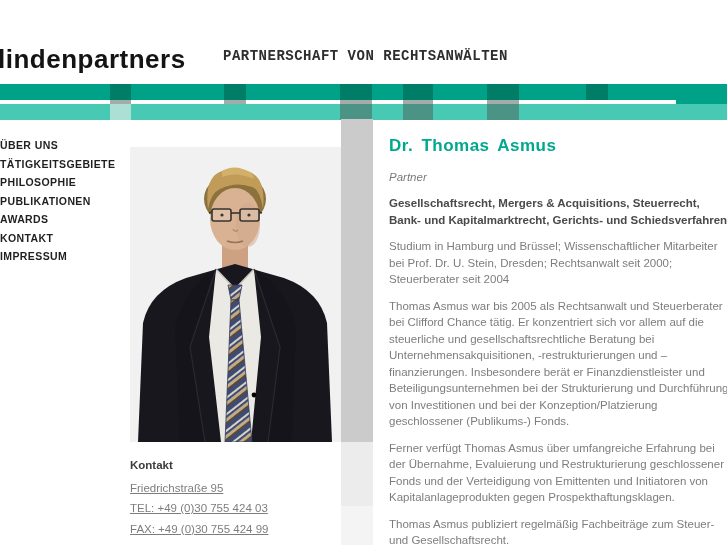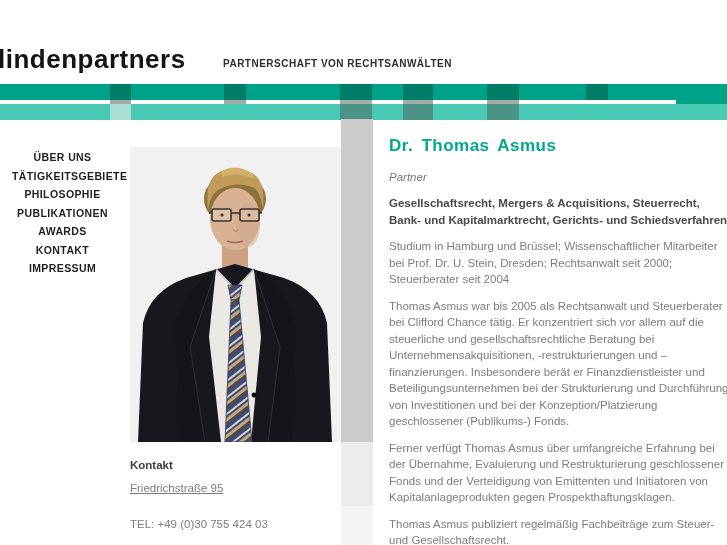--- a/index.html
+++ b/index.html
@@ -10,60 +10,60 @@
     -webkit-font-smoothing:antialiased;
   }
 
   
   .logo {
     position:absolute; left:-2px; top:44px;
     font-size:26px; font-weight:bold; letter-spacing:0.5px;
     color:#141414; white-space:nowrap;
   }
   .tagline {
-    position:absolute; left:223px; top:58px;
-    font-size:10px; font-weight:bold; letter-spacing:0.5px;
-    color:#2e2e2e; white-space:nowrap;
+    position:absolute; left:223px; top:48px;
+    font-size:14px; font-weight:bold; letter-spacing:0.5px;
+    color:#2e2e2e; white-space:nowrap;font-family:Liberation Mono, monospace;
   }
 
   
   .banner { position:absolute; left:0; top:84px; width:727px; height:36px; }
   .stripe-top    { position:absolute; left:0; top:0;  width:727px; height:16px; background:var(--stripe-top,#00a287); }
   .stripe-line   { position:absolute; left:0; top:16px; width:676px; height:4px; background:#ffffff; }
   .stripe-line-right { position:absolute; left:676px; top:16px; width:51px; height:4px; background:var(--stripe-top,#00a287); }
   .stripe-bottom { position:absolute; left:0; top:20px; width:727px; height:16px; background:var(--stripe-bottom,#48c9b3); }
   .blk { position:absolute; top:0; height:100%; }
 
   
   .side-strip-a { position:absolute; left:341px; top:119px; width:32px; height:323px; background:#cbcbcb; }
   .side-strip-b { position:absolute; left:341px; top:442px; width:32px; height:64px;  background:#ececec; }
   .side-strip-c { position:absolute; left:341px; top:506px; width:32px; height:39px;  background:#f4f4f4; }
 
   
   nav.sidebar { position:absolute; left:0px; top:136px; width:125px; }
-  nav.sidebar ul { list-style:none; margin:12px; padding:0;text-align:center; }
+  nav.sidebar ul { list-style:none; margin:0; padding:0; }
   nav.sidebar li {
     height:18.5px; line-height:18.5px;
     font-size:10.5px; font-weight:bold; letter-spacing:0.4px;
     color:#1f1f1f; cursor:pointer; white-space:nowrap;
   }
   nav.sidebar li.active { color:#b5b5b5; cursor:default; }
 
   
   .photo {
     position:absolute; left:130px; top:147px; width:211px; height:295px;
     background:#f1f1f1;
   }
   .photo svg { display:block; }
 
   
   .contact { position:absolute; left:130px; top:458px; width:200px; font-size:11.5px; color:#7d7d7d; }
   .contact .contact-heading { font-weight:bold; color:#3c3c3c; line-height:15px; margin-bottom:7px; }
   .contact .addr-line { line-height:16px;text-decoration:underline; }
-  .contact .tel-line  { line-height:16.5px; margin-top:20px; }
+  .contact .tel-line  { line-height:16.5px; margin-top:4px;text-decoration:underline; }
 
   
   .right-col { position:absolute; left:389px; top:136px; width:340px; }
   .right-col h1 {
     margin:0 0 15px 0; font-size:17px; font-weight:bold;
     letter-spacing:0.5px; word-spacing:3px;
     color:var(--teal,#00a88e);
   }
   .role { font-style:italic; color:#7a7a7a; font-size:11.5px; margin:0 0 12px 0; }
   .specialties {

